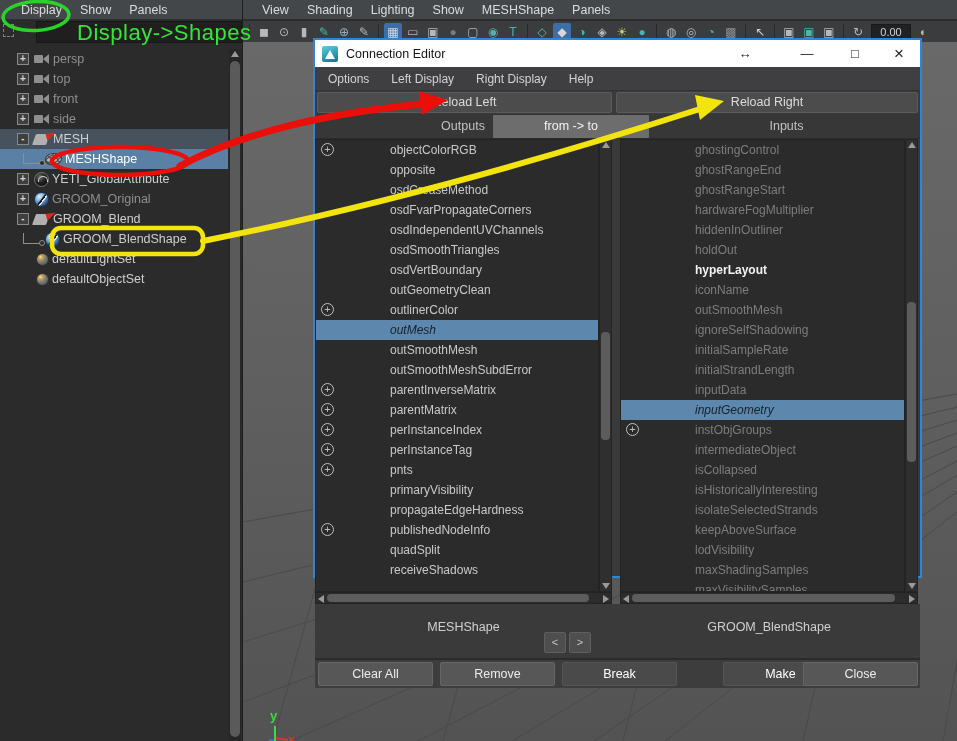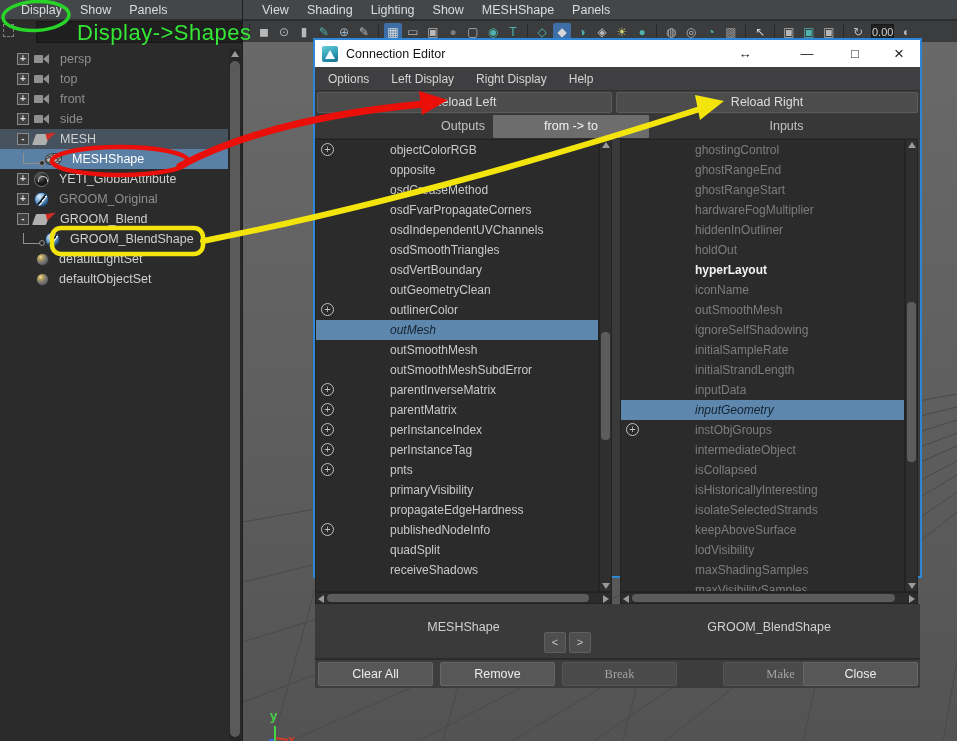--- a/index.html
+++ b/index.html
@@ -12,21 +12,21 @@
   
   .vp-area { position:absolute; left:243px; top:0; width:714px; height:741px; z-index:1; }
   .menubar { position:absolute; left:0; top:0; right:0; height:20px; background:#44474a;
              display:flex; align-items:center; padding-left:10px; border-bottom:1px solid #2e2e2e;}
   .menubar .mi { padding:0 9px; color:#dcdcdc; font-size:12.5px; }
   .vp-toolbar { position:absolute; left:0; top:21px; right:0; height:21px; background:#3a3c3e;
                 display:flex; align-items:center; padding-left:3px; gap:2px; }
   .tb-icon { width:18px; height:18px; line-height:18px; text-align:center; font-size:12px; border-radius:2px; }
   .tb-icon.active { background:#3d6ea5; }
   .tb-sep { width:1px; height:15px; background:#27292b; margin:0 3px; }
-  .tb-field { width:23px; height:15px; background:#212121; color:#d0d0d0; font-size:11px;
+  .tb-field { width:40px; height:15px; background:#212121; color:#d0d0d0; font-size:11px;
               line-height:15px; text-align:center; border:1px solid #191919; margin-left:2px;}
   .vp-canvas { position:absolute; left:0; top:42px; width:714px; height:699px;
                background:linear-gradient(#696969 0%, #5f5f5f 50%, #535353 100%); overflow:hidden;}
   .vp-canvas svg { position:absolute; left:0; top:0; }
   .axis-gizmo { position:absolute; left:18px; top:668px; width:60px; height:31px; }
   .axis-y-line { position:absolute; left:13px; top:16px; width:2px; height:15px; background:#44d644; }
   .axis-y-label { position:absolute; left:9px; top:-2px; color:#44d644; font-weight:bold; font-size:13px; }
   .axis-x-line { position:absolute; left:15px; top:28px; width:12px; height:2px; background:#d43a2a; transform:rotate(8deg);}
   .axis-x-label { position:absolute; left:27px; top:22px; color:#d43a2a; font-weight:bold; font-size:13px; }
   .axis-z-dot { position:absolute; left:8px; top:29px; width:5px; height:4px; background:#3a6ad8; }
@@ -34,21 +34,21 @@
   .outliner { position:absolute; left:0; top:0; width:243px; height:741px; background:#2b2b2b;
               z-index:2; border-right:1px solid #1e1e1e; }
   .ol-corner-icon { position:absolute; left:3px; top:24px; width:11px; height:13px;
                     border:1px dashed #8f8f8f; opacity:.85; }
   .ol-field { position:absolute; left:36px; top:21px; width:206px; height:22px;
               background:#1f1f1f; border:1px solid #171717; }
   .ol-tree { position:absolute; left:0; top:49px; right:14px; }
   .ol-row { height:20px; display:flex; align-items:center; }
   .ol-row.active { background:#46525e; }
   .ol-row.selected { background:#5b80a5; }
-  .ol-row .lbl { margin-left:10px; font-size:12.5px; color:#cfcfcf; white-space:nowrap; }
+  .ol-row .lbl { margin-left:3px; font-size:12.5px; color:#cfcfcf; white-space:nowrap; }
   .ol-row.selected .lbl { color:#ffffff; }
   .ol-row .lbl.dim { color:#8f8f8f; }
   .expander { width:12px; height:12px; margin-left:17px; background:#3f3f3f; border:1px solid #8a8a8a;
               color:#d8d8d8; font-size:10px; line-height:9px; text-align:center; font-weight:bold; flex:none;}
   .exp-space { width:14px; margin-left:17px; flex:none;}
   .connector { width:17px; height:11px; margin-left:23px; margin-top:-2px; flex:none;
                border-left:1px solid #8f8f8f; border-bottom:1px solid #8f8f8f; position:relative;}
   .connector::after { content:""; position:absolute; right:-5px; bottom:-3px; width:4px; height:4px;
                       border:1px solid #8f8f8f; border-radius:50%; background:#2b2b2b;}
   .tree-icon { flex:none; position:relative; margin-left:5px; }
@@ -121,21 +121,21 @@
   .hscroll .arr.rt { right:2px; border-left:6px solid #9a9a9a;}
   .hscroll .thumb { position:absolute; top:1px; height:8px; background:#5c5c5c; border-radius:4px;}
   .ce-footer { position:absolute; left:0; top:564px; right:0; height:54px; background:#3a3a3a;}
   .node-label { position:absolute; top:16px; text-align:center; color:#d0d0d0; font-size:12.5px;}
   .xfer-btn { position:absolute; top:28px; width:22px; height:21px; background:#4e4e4e; border:1px solid #5f5f5f;
               border-radius:2px; color:#c8c8c8; text-align:center; line-height:19px; font-size:11px;}
   .ce-sep { position:absolute; left:0; top:618px; right:0; height:2px; background:#2b2b2b;}
   .ce-buttons { position:absolute; left:0; top:620px; right:0; height:28px; background:#3d3d3d;}
   .act-btn { position:absolute; top:2px; width:115px; height:24px; background:#575757; border:1px solid #666;
              border-radius:2px; color:#ececec; text-align:center; line-height:22px; font-size:12.5px;}
-  .act-btn.disabled { background:#4a4a4a; border-color:#555; color:#a3a3a3;font-family:Liberation Serif, serif; }
+  .act-btn.disabled { background:#4a4a4a; border-color:#555; color:#ffffff; }
   
   #ann-svg { position:absolute; left:0; top:0; z-index:40; pointer-events:none; }
   .green-note { position:absolute; left:77px; top:20px; z-index:41; color:#35e635; font-size:22px;
                 letter-spacing:0.5px; pointer-events:none; white-space:nowrap; }
 </style>
 </head>
 <body>
 
 <div id="stage">
 

